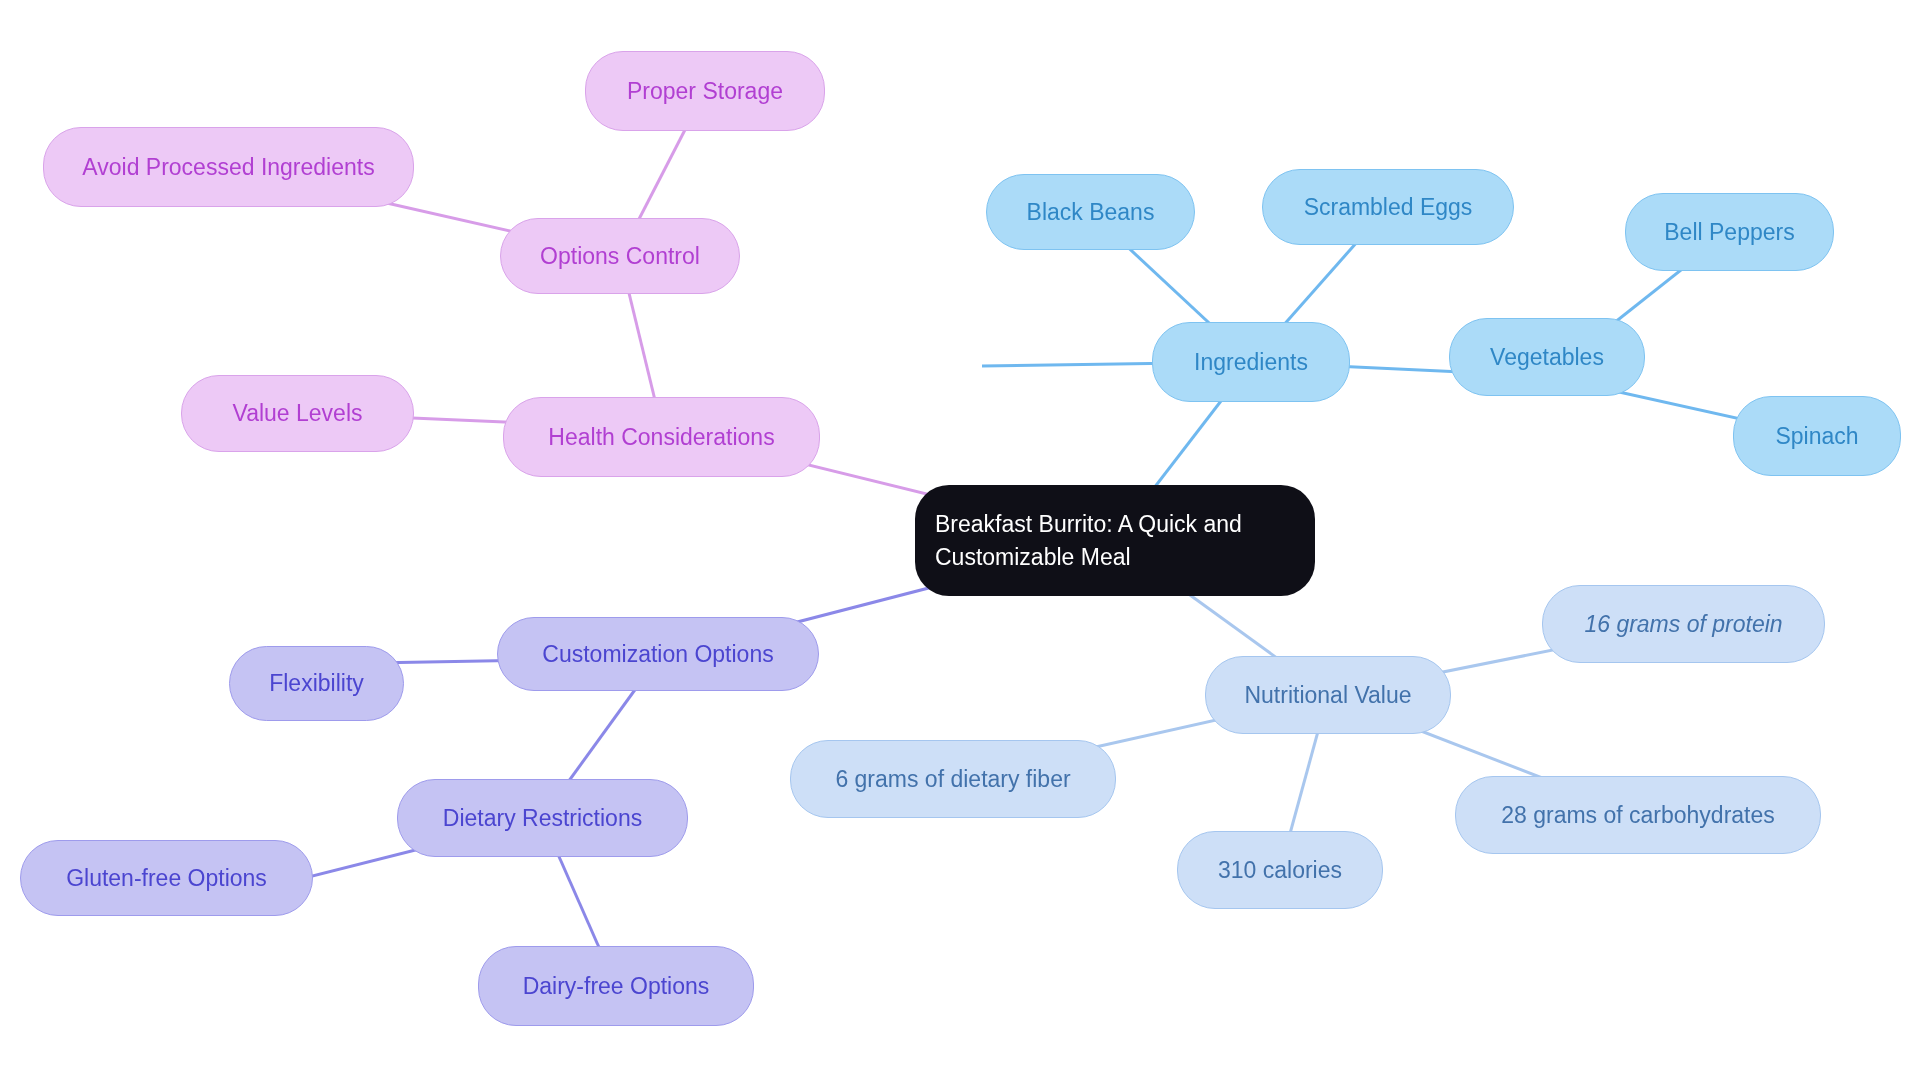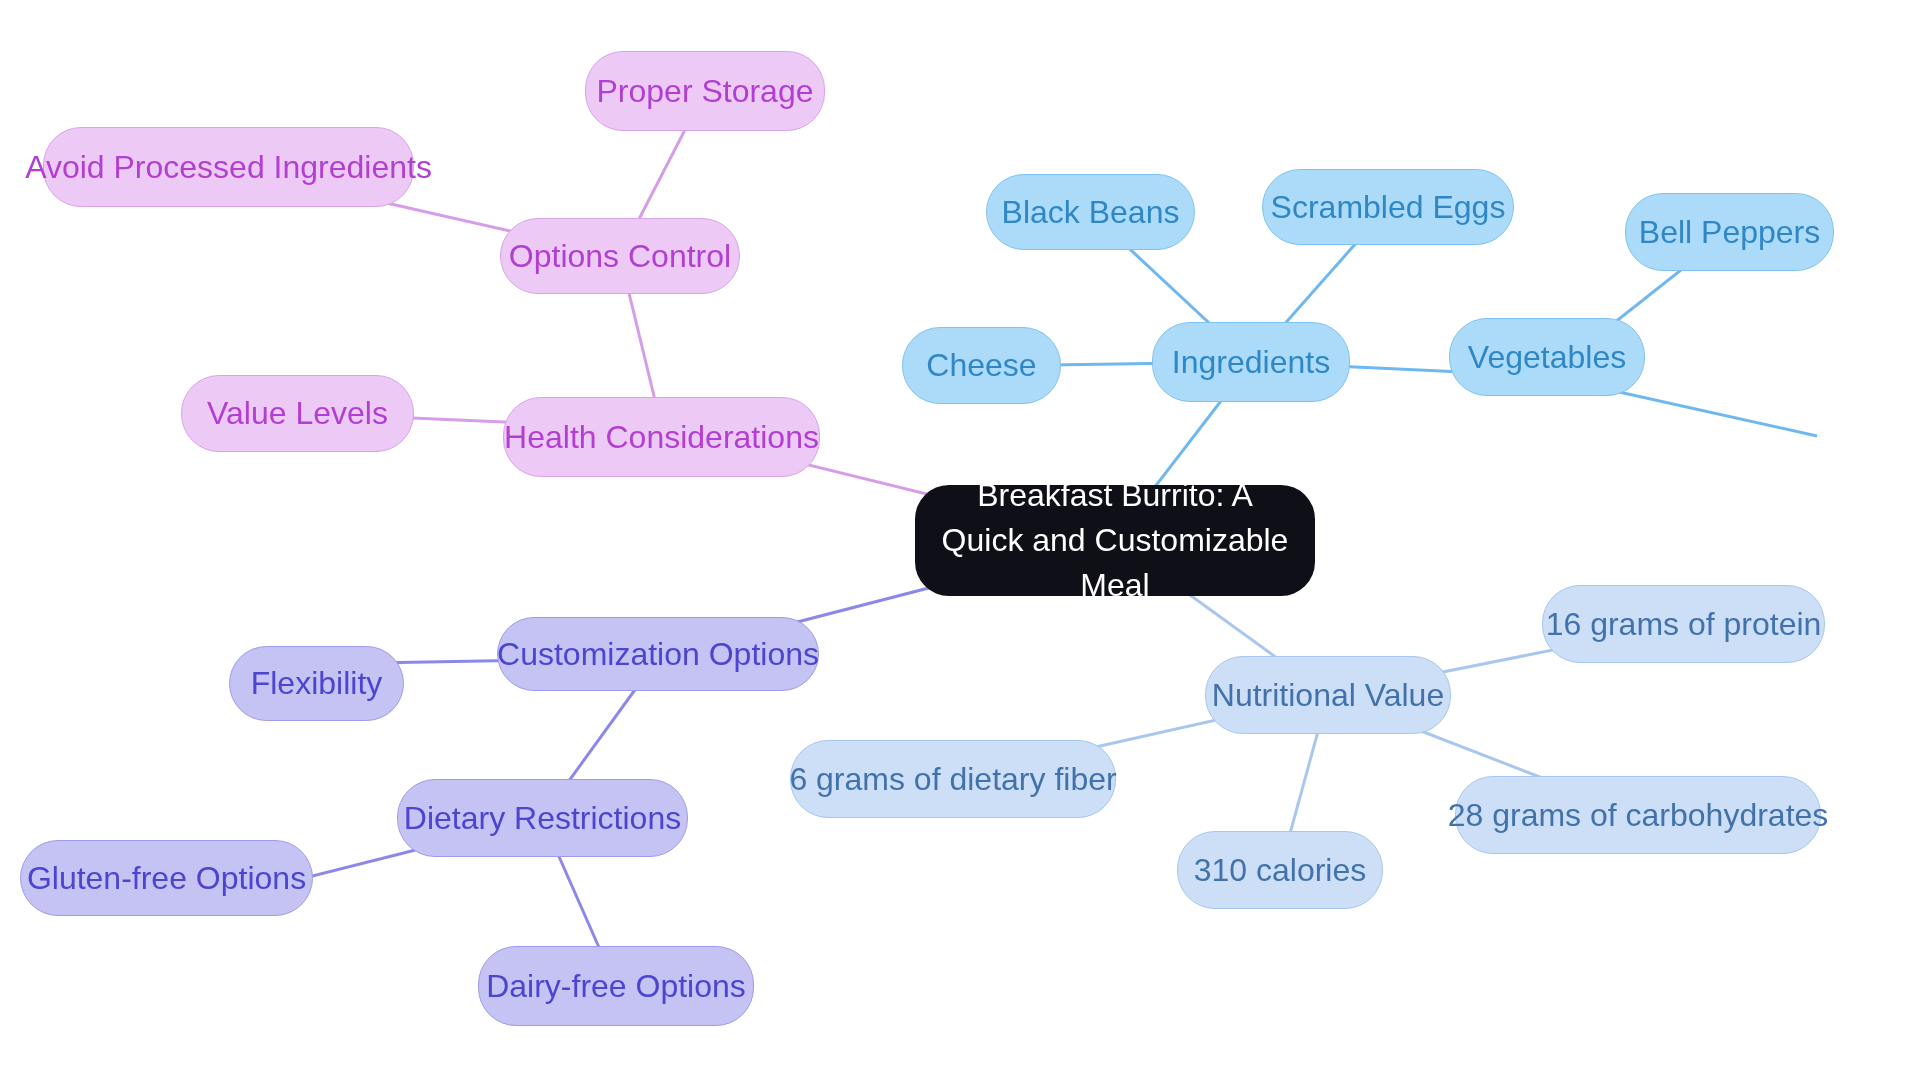--- a/index.html
+++ b/index.html
@@ -27,23 +27,22 @@
   line.e-hea { stroke: #d79ce8; }
 
   .node {
     position: absolute;
     box-sizing: border-box;
     display: flex;
     align-items: center;
     justify-content: center;
     border-radius: 38px;
     border: 1.5px solid transparent;
-    font-size: 32px;
+    font-size: 23px;
     white-space: nowrap;
-    text-align: center;
   }
   .b-ing { background: #abdbf8; border-color: #7ec3f1; color: #2f87c6; }
   .b-nut { background: #cddff7; border-color: #a5c6ef; color: #4272ab; }
   .b-cus { background: #c5c3f3; border-color: #9e9bec; color: #4b45d0; }
   .b-hea { background: #edc9f6; border-color: #d9a3ea; color: #b13fd2; }
   .central {
     background: #0f0f17;
     border: none;
     color: #ffffff;
     border-radius: 34px;
@@ -88,31 +87,31 @@
 
   <div class="node b-hea" style="left:585px; top:51px; width:240px; height:80px;">Proper Storage</div>
   <div class="node b-hea" style="left:43px; top:127px; width:371px; height:80px;">Avoid Processed Ingredients</div>
   <div class="node b-hea" style="left:500px; top:218px; width:240px; height:76px;">Options Control</div>
   <div class="node b-hea" style="left:181px; top:375px; width:233px; height:77px;">Value Levels</div>
   <div class="node b-hea" style="left:503px; top:397px; width:317px; height:80px;">Health Considerations</div>
 
   <div class="node b-ing" style="left:986px; top:174px; width:209px; height:76px;">Black Beans</div>
   <div class="node b-ing" style="left:1262px; top:169px; width:252px; height:76px;">Scrambled Eggs</div>
   <div class="node b-ing" style="left:1625px; top:193px; width:209px; height:78px;">Bell Peppers</div>
-  <div class="node b-ing" style="left:902px; top:327px; width:159px; height:77px;">Cheese</div>
   <div class="node b-ing" style="left:1152px; top:322px; width:198px; height:80px;">Ingredients</div>
   <div class="node b-ing" style="left:1449px; top:318px; width:196px; height:78px;">Vegetables</div>
+  <div class="node b-ing" style="left:1733px; top:396px; width:168px; height:80px;">Spinach</div>
 
   <div class="node central" style="left:915px; top:485px; width:400px; height:111px;">Breakfast Burrito: A Quick and Customizable Meal</div>
 
   <div class="node b-cus" style="left:229px; top:627px; width:175px; height:75px;margin-top:19px;">Flexibility</div>
   <div class="node b-cus" style="left:497px; top:617px; width:322px; height:74px;">Customization Options</div>
   <div class="node b-cus" style="left:397px; top:779px; width:291px; height:78px;">Dietary Restrictions</div>
   <div class="node b-cus" style="left:20px; top:840px; width:293px; height:76px;">Gluten-free Options</div>
   <div class="node b-cus" style="left:478px; top:946px; width:276px; height:80px;">Dairy-free Options</div>
 
   <div class="node b-nut" style="left:1205px; top:656px; width:246px; height:78px;">Nutritional Value</div>
-  <div class="node b-nut" style="left:1542px; top:585px; width:283px; height:78px;">16 grams of protein</div>
+  <div class="node b-nut" style="left:1542px; top:585px; width:283px; height:78px;font-style:italic;">16 grams of protein</div>
   <div class="node b-nut" style="left:790px; top:740px; width:326px; height:78px;">6 grams of dietary fiber</div>
   <div class="node b-nut" style="left:1455px; top:776px; width:366px; height:78px;">28 grams of carbohydrates</div>
   <div class="node b-nut" style="left:1177px; top:831px; width:206px; height:78px;">310 calories</div>
 
 </div>
 
 </body></html>

